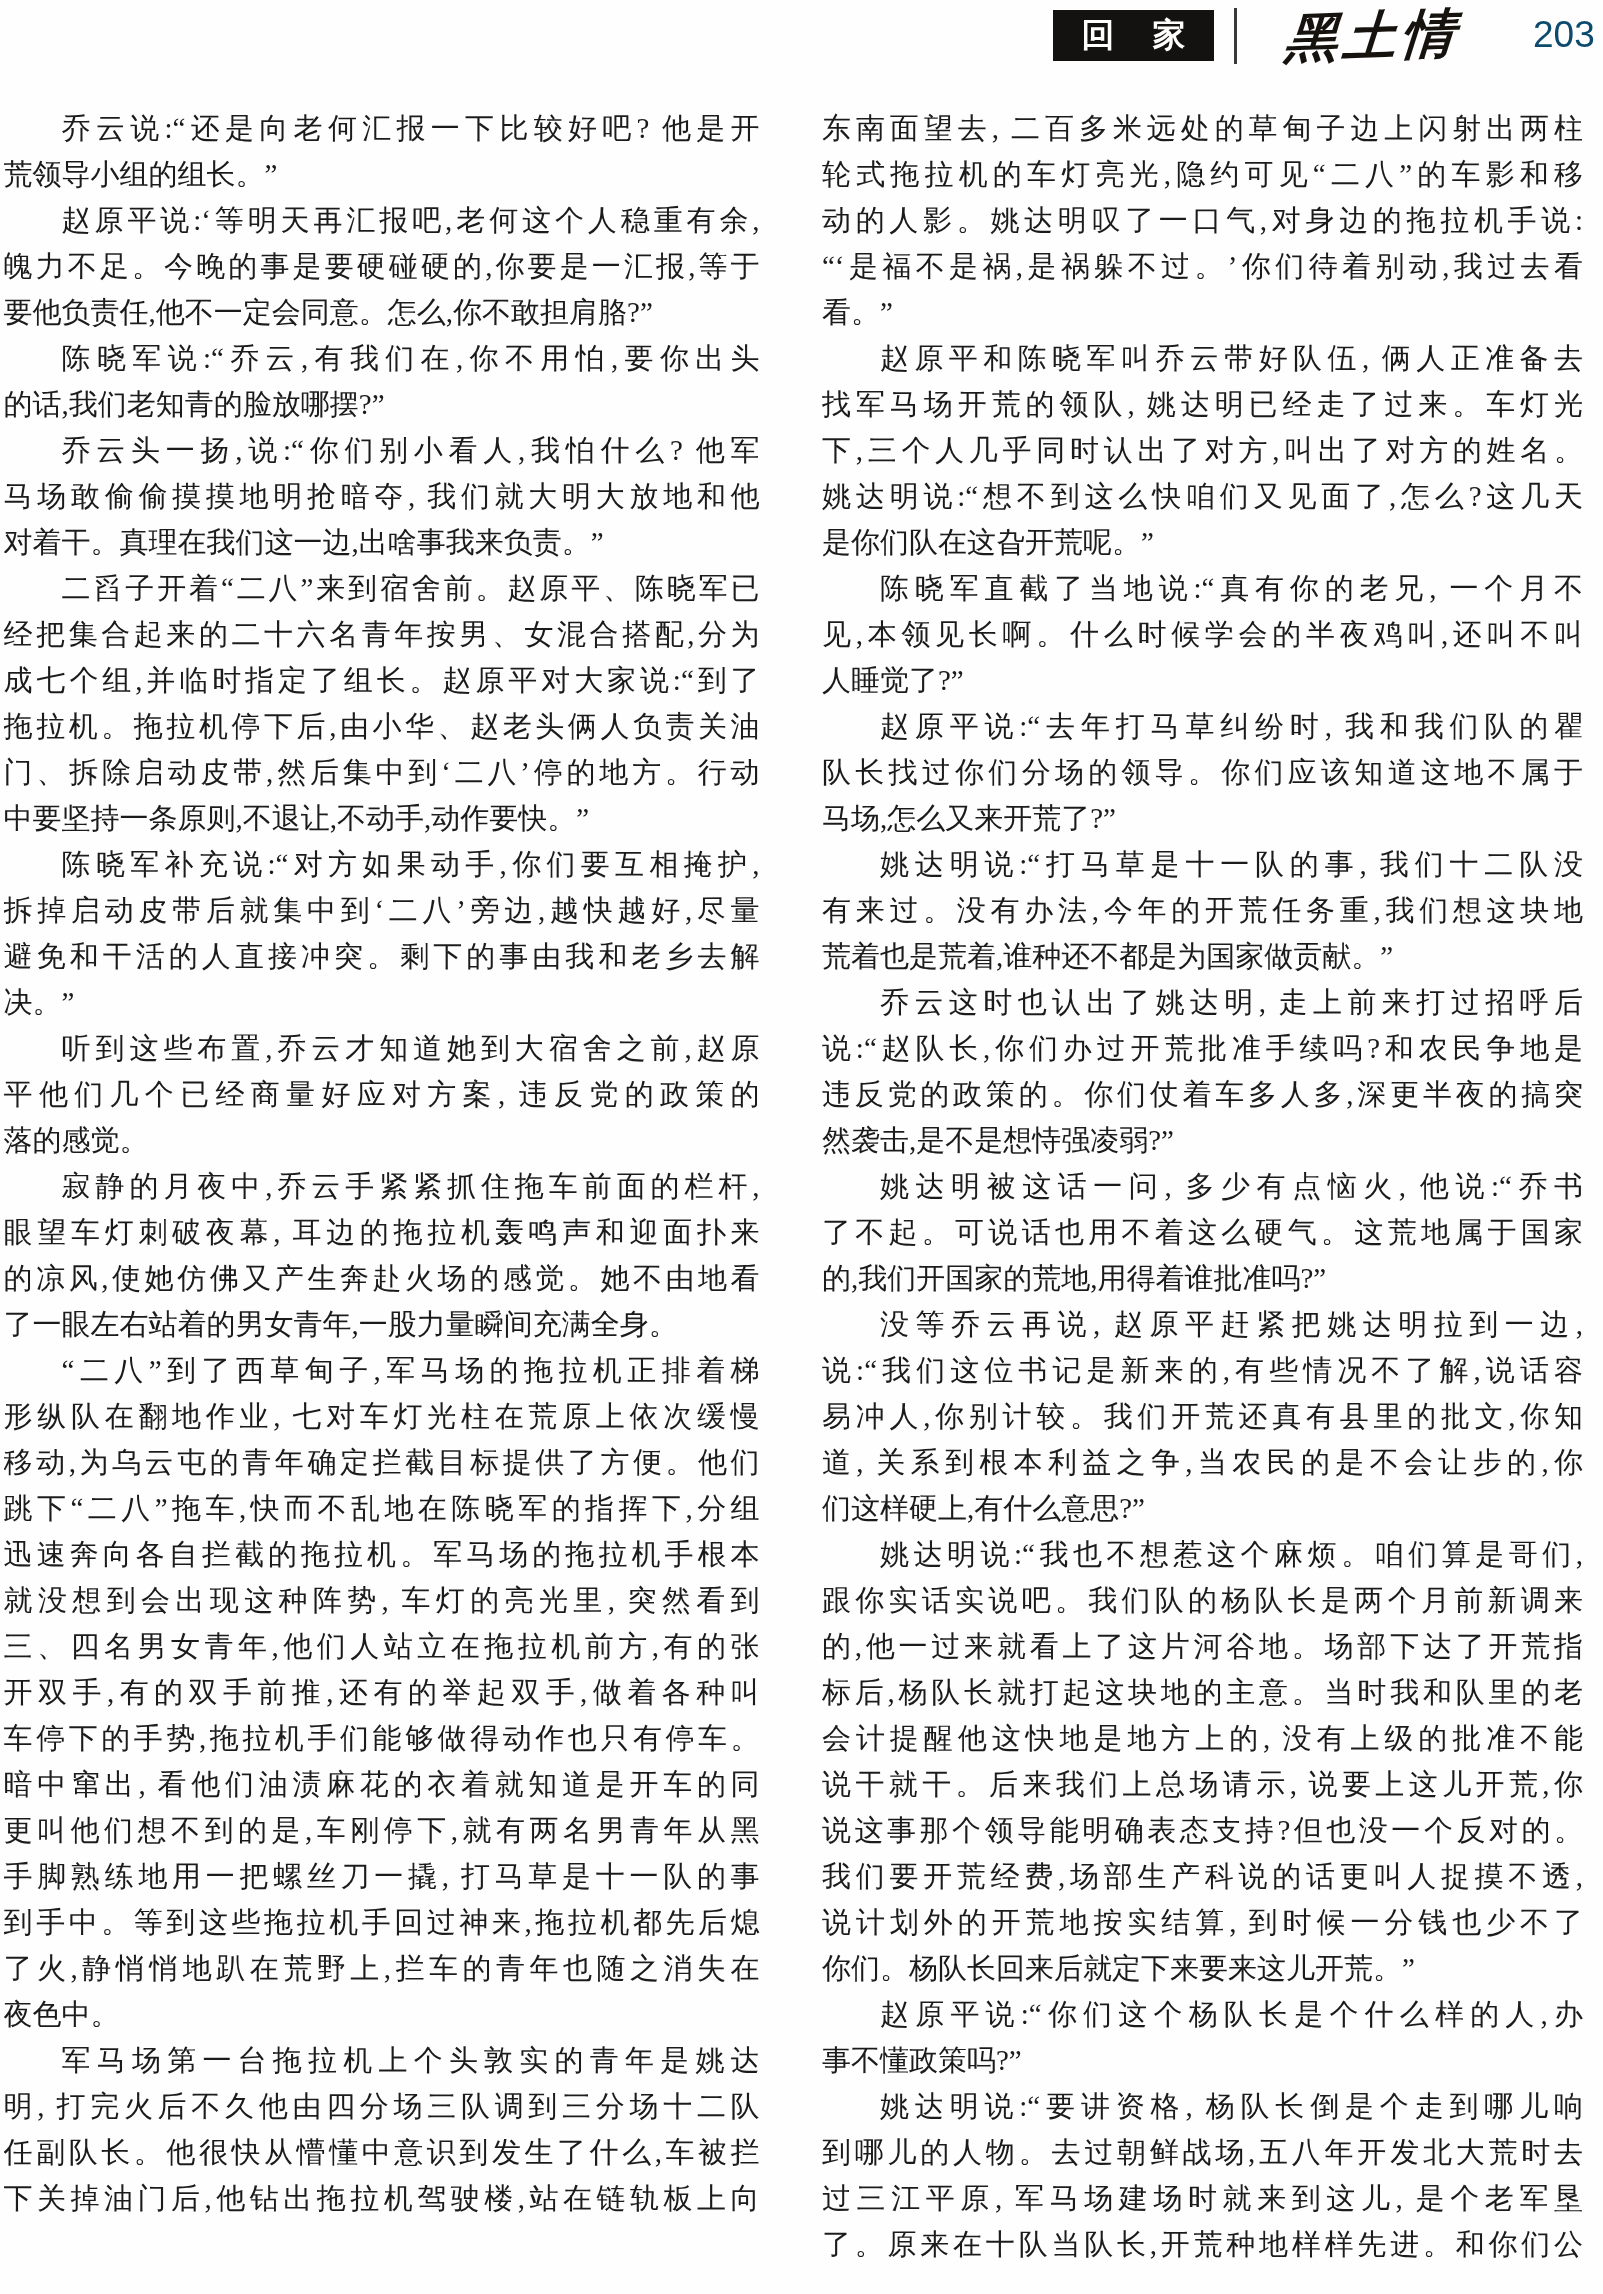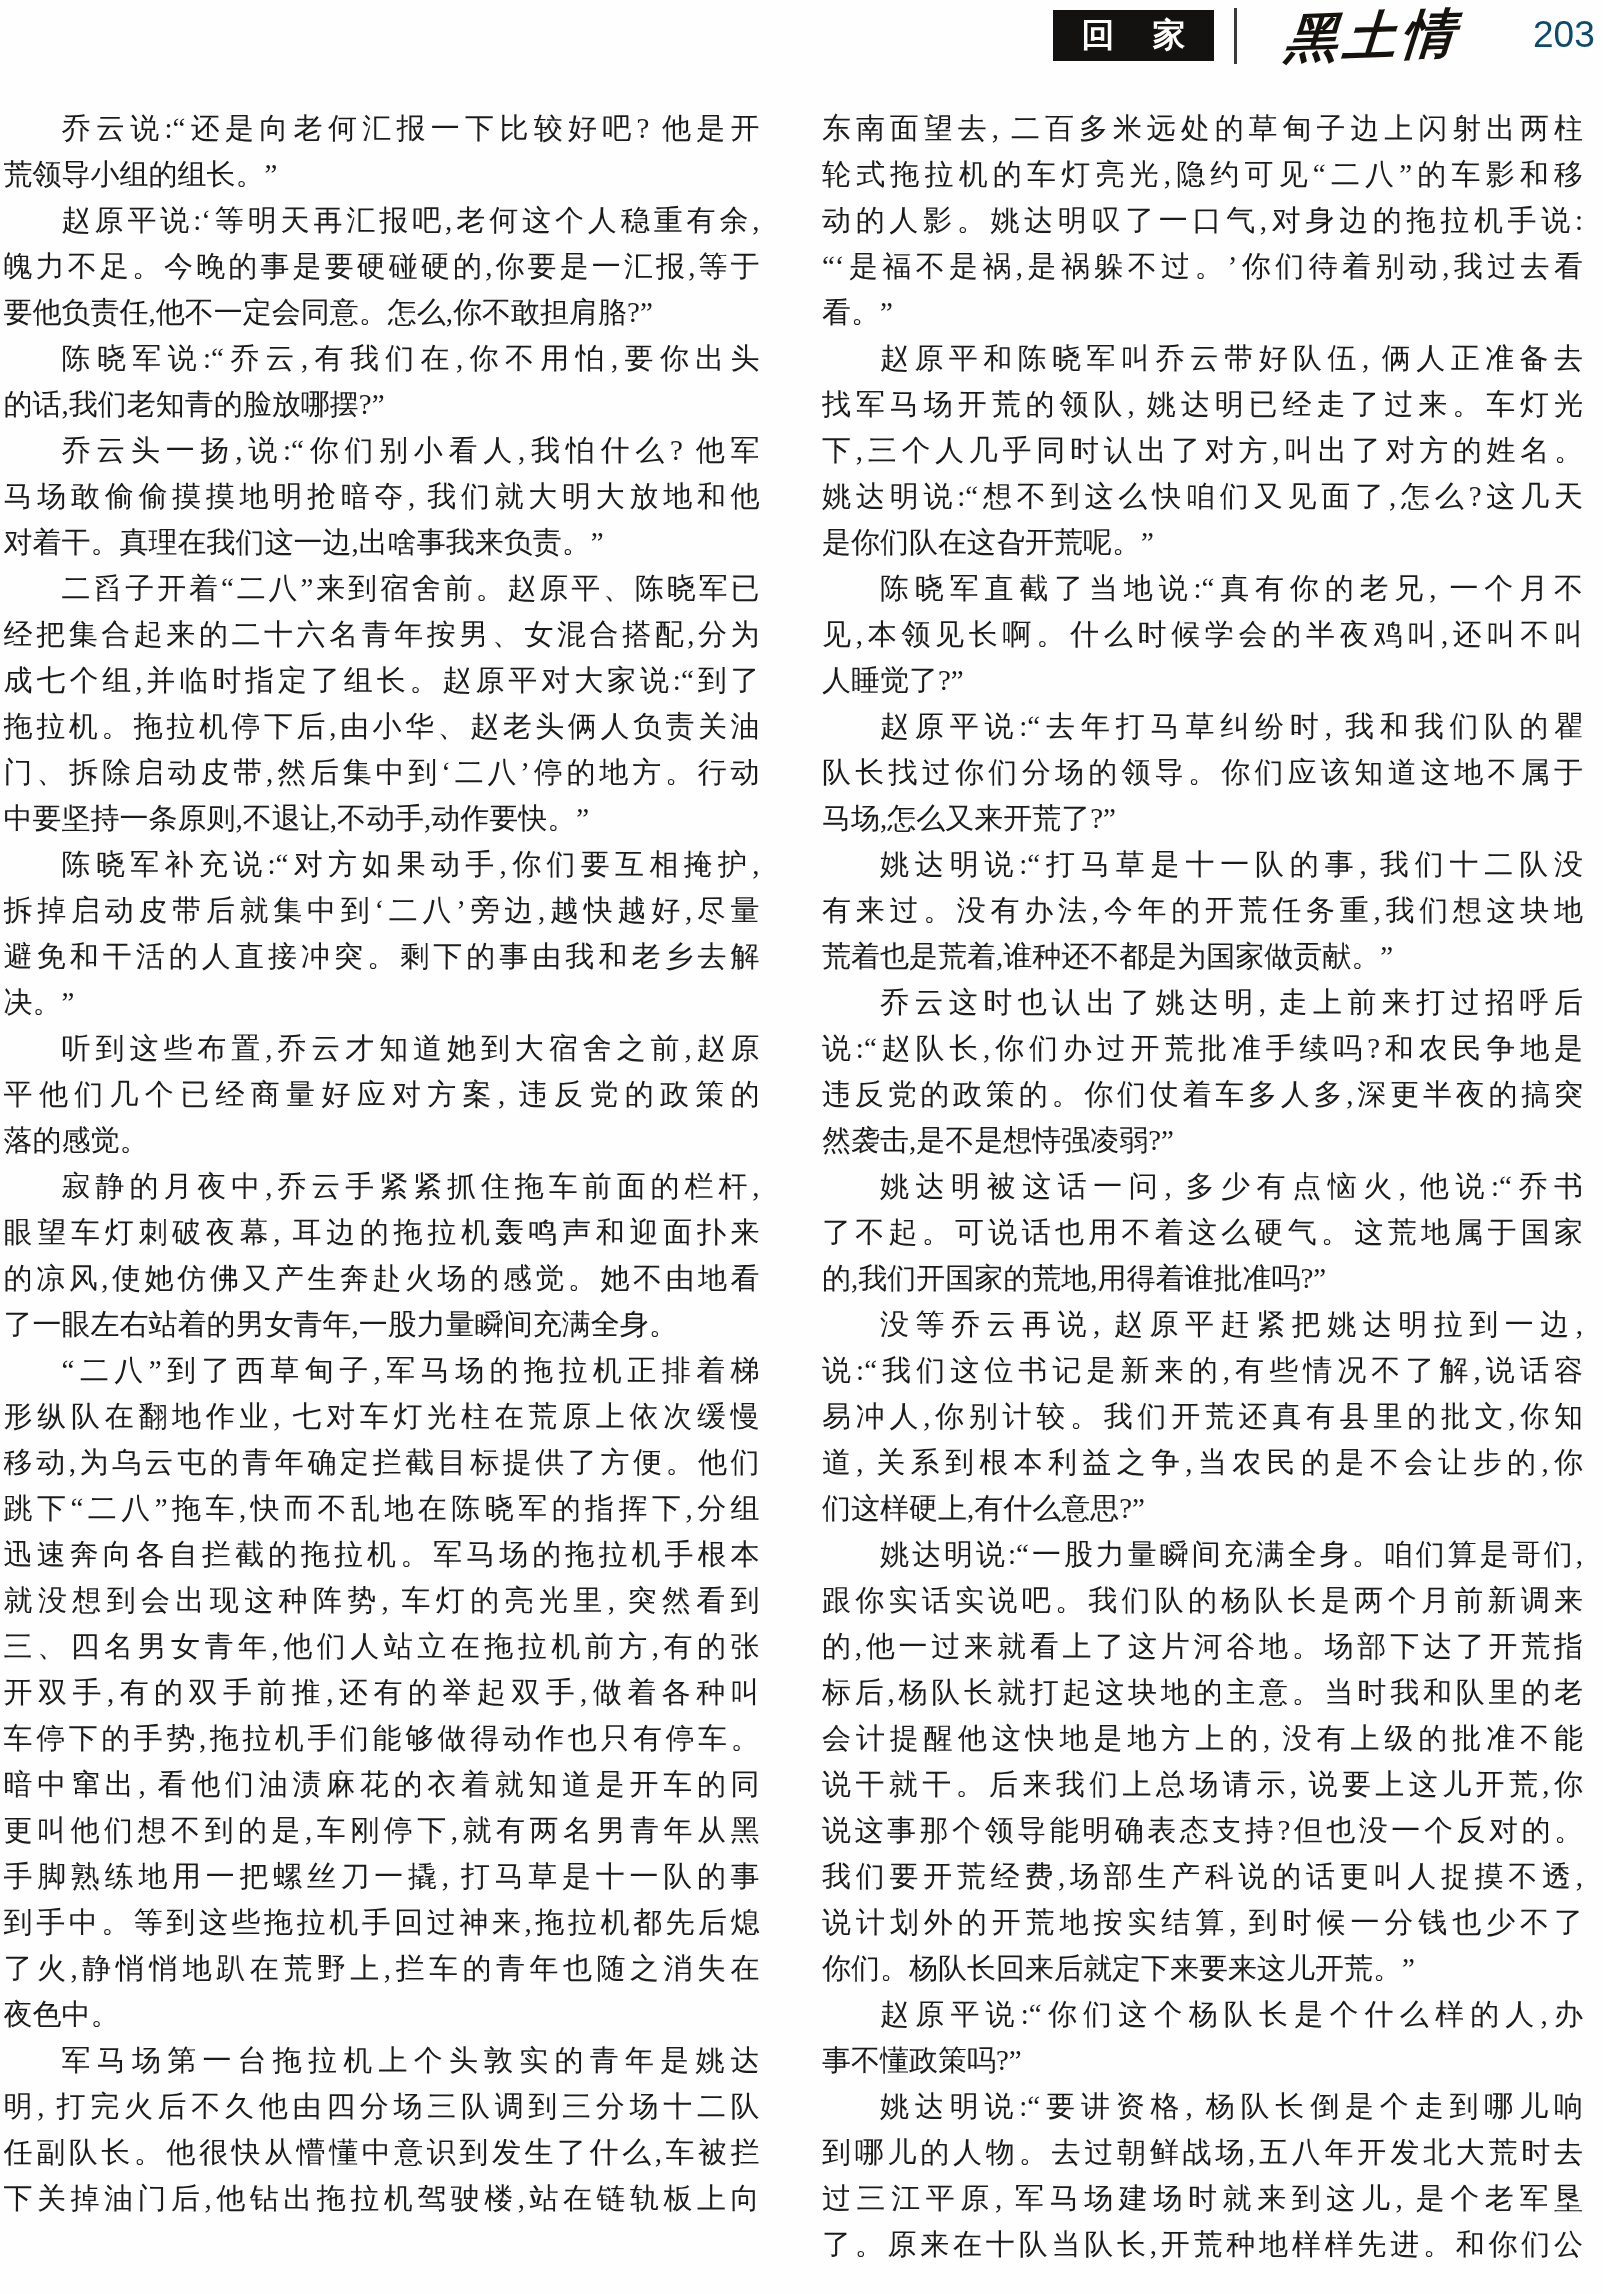--- a/index.html
+++ b/index.html
@@ -164,21 +164,21 @@
         <div class="line">违反党的政策的。你们仗着车多人多,深更半夜的搞突</div>
         <div class="line end">然袭击,是不是想恃强凌弱?”</div>
         <div class="line indent">姚达明被这话一问, 多少有点恼火, 他说:“乔书</div>
         <div class="line">了不起。可说话也用不着这么硬气。这荒地属于国家</div>
         <div class="line end">的,我们开国家的荒地,用得着谁批准吗?”</div>
         <div class="line indent">没等乔云再说, 赵原平赶紧把姚达明拉到一边,</div>
         <div class="line">说:“我们这位书记是新来的,有些情况不了解,说话容</div>
         <div class="line">易冲人,你别计较。我们开荒还真有县里的批文,你知</div>
         <div class="line">道, 关系到根本利益之争,当农民的是不会让步的,你</div>
         <div class="line end">们这样硬上,有什么意思?”</div>
-        <div class="line indent">姚达明说:“一股力量瞬间充满全身。咱们算是哥们,</div>
+        <div class="line indent">姚达明说:“我也不想惹这个麻烦。咱们算是哥们,</div>
         <div class="line">跟你实话实说吧。我们队的杨队长是两个月前新调来</div>
         <div class="line">的,他一过来就看上了这片河谷地。场部下达了开荒指</div>
         <div class="line">标后,杨队长就打起这块地的主意。当时我和队里的老</div>
         <div class="line">会计提醒他这快地是地方上的, 没有上级的批准不能</div>
         <div class="line">说干就干。后来我们上总场请示, 说要上这儿开荒,你</div>
         <div class="line">说这事那个领导能明确表态支持?但也没一个反对的。</div>
         <div class="line">我们要开荒经费,场部生产科说的话更叫人捉摸不透,</div>
         <div class="line">说计划外的开荒地按实结算, 到时候一分钱也少不了</div>
         <div class="line end">你们。杨队长回来后就定下来要来这儿开荒。”</div>
         <div class="line indent">赵原平说:“你们这个杨队长是个什么样的人,办</div>

